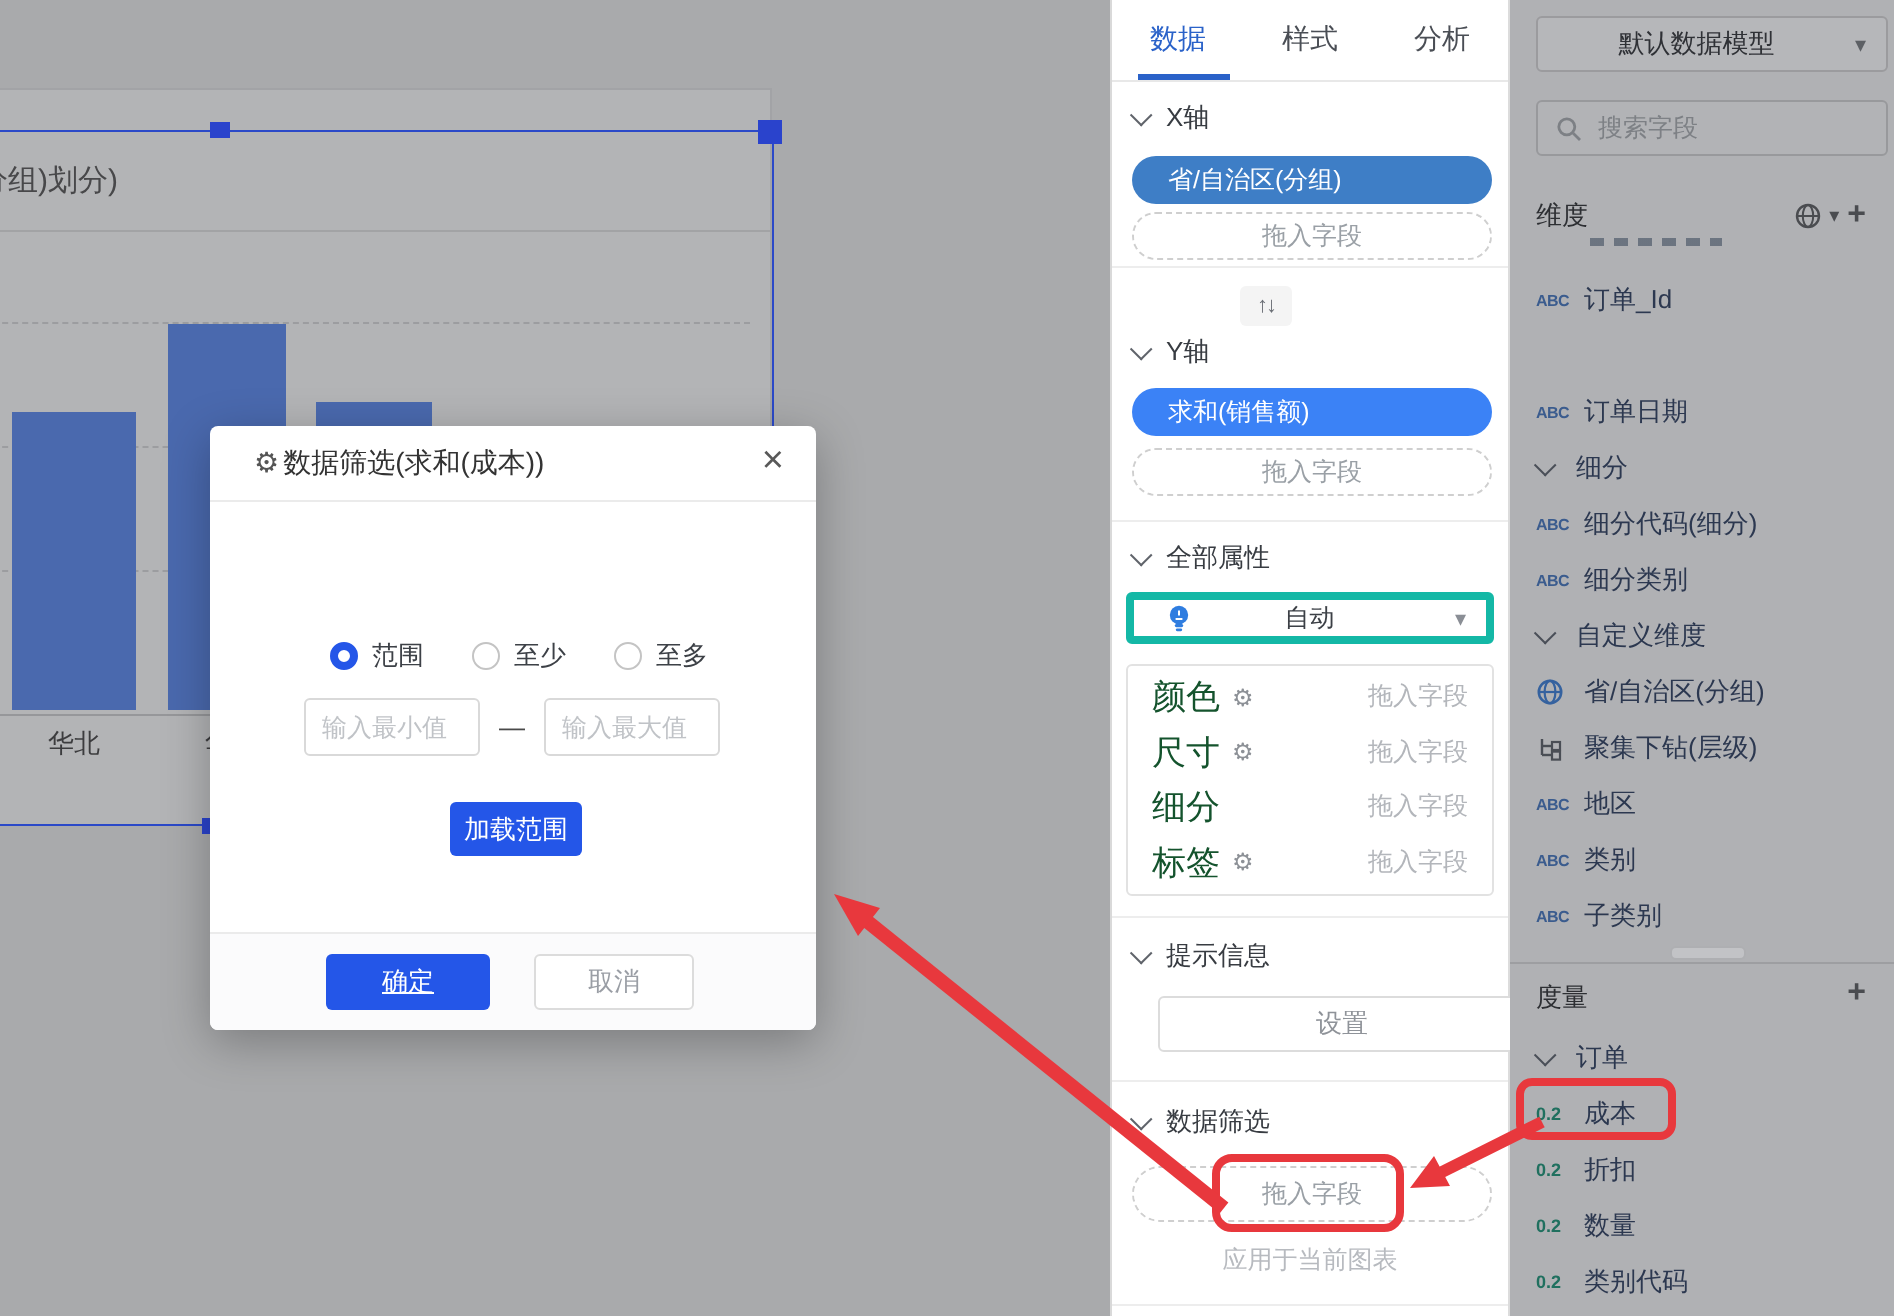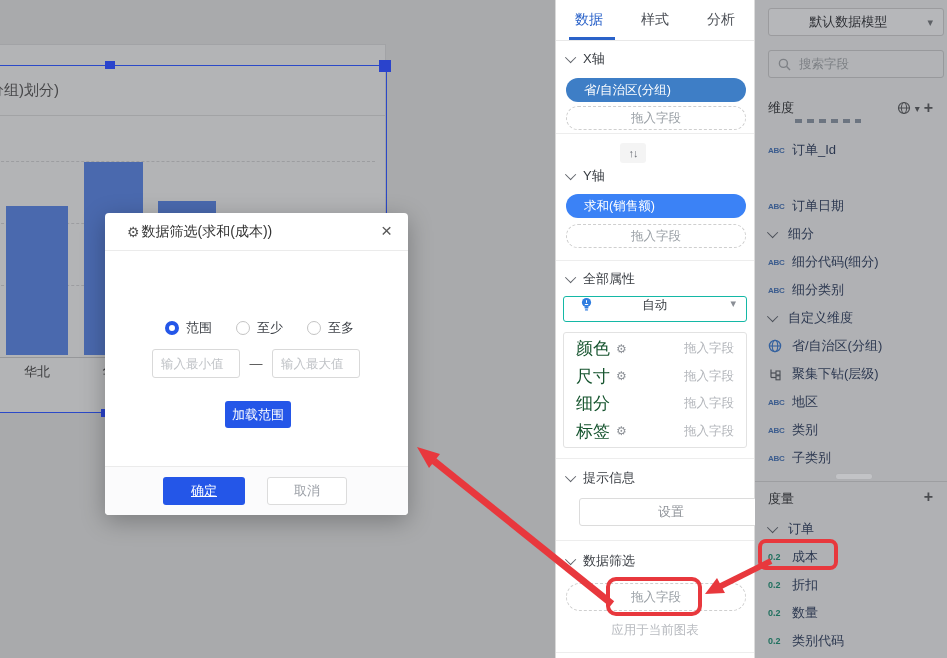--- a/index.html
+++ b/index.html
@@ -29,21 +29,21 @@
   .tab.active{color:#2a62c9;}
   .tab-underline{position:absolute;left:13px;top:37px;width:46px;height:3px;background:#2a62c9;}
   .sec-h{position:absolute;left:12px;display:flex;align-items:center;gap:7px;font-size:13px;color:#383c42;height:16px;}
   .chev{width:7px;height:7px;border-left:1.6px solid #60646b;border-bottom:1.6px solid #60646b;transform:rotate(-45deg) translateY(-2px);display:inline-block;}
   .pill{position:absolute;left:10px;width:180px;height:24px;border-radius:12px;color:#fff;font-size:12.5px;display:flex;align-items:center;padding-left:18px;box-sizing:border-box;}
   .pill-blue{background:#3e7ec6;}
   .pill-green{background:#3b82f6;}
   .drop-pill{position:absolute;left:10px;width:180px;height:24px;border:1px dashed #cfcfcf;border-radius:13px;box-sizing:border-box;display:flex;align-items:center;justify-content:center;color:#9aa0a6;font-size:12.5px;background:#fff;}
   .divider{position:absolute;left:0;right:0;height:1px;background:#ededed;}
   .swap-box{position:absolute;left:64px;top:143px;width:26px;height:20px;background:#f4f4f4;border-radius:3px;display:flex;align-items:center;justify-content:center;font-size:11px;color:#6b6f76;letter-spacing:-1px;}
-  .auto-box{position:absolute;left:7px;top:296px;width:184px;height:26px;border:1px solid #14b8a6;border-radius:3px;box-sizing:border-box;display:flex;background:#fff;}
+  .auto-box{position:absolute;left:7px;top:296px;width:184px;height:26px;border:4px solid #14b8a6;border-radius:3px;box-sizing:border-box;display:flex;align-items:center;background:#fff;}
   .auto-box .bulb{margin-left:16px;}
   .auto-box .auto-label{flex:1;text-align:center;font-size:12.5px;color:#3c4046;margin-left:-14px;}
   .auto-box .caret{margin-right:10px;color:#8a8e95;font-size:11px;}
   .attr-box{position:absolute;left:7px;top:332px;width:184px;height:116px;border:1px solid #e2e2e2;border-radius:3px;box-sizing:border-box;display:flex;flex-direction:column;justify-content:space-around;padding:2px 0;}
   .attr-row{display:flex;align-items:center;padding:0 12px;height:26px;}
   .attr-label{font-size:17px;color:#14532d;}
   .gear{font-size:12px;color:#8d9197;margin-left:6px;}
   .attr-drop{margin-left:auto;font-size:12.5px;color:#b3b6bb;}
   .settings-btn{position:absolute;left:23px;top:498px;width:184px;height:28px;border:1px solid #dcdcdc;border-radius:3px;box-sizing:border-box;background:#fff;display:flex;align-items:center;justify-content:center;font-size:13px;color:#8f9399;}
   .filter-note{position:absolute;left:0;right:0;top:622px;text-align:center;font-size:12.5px;color:#b7babf;}

